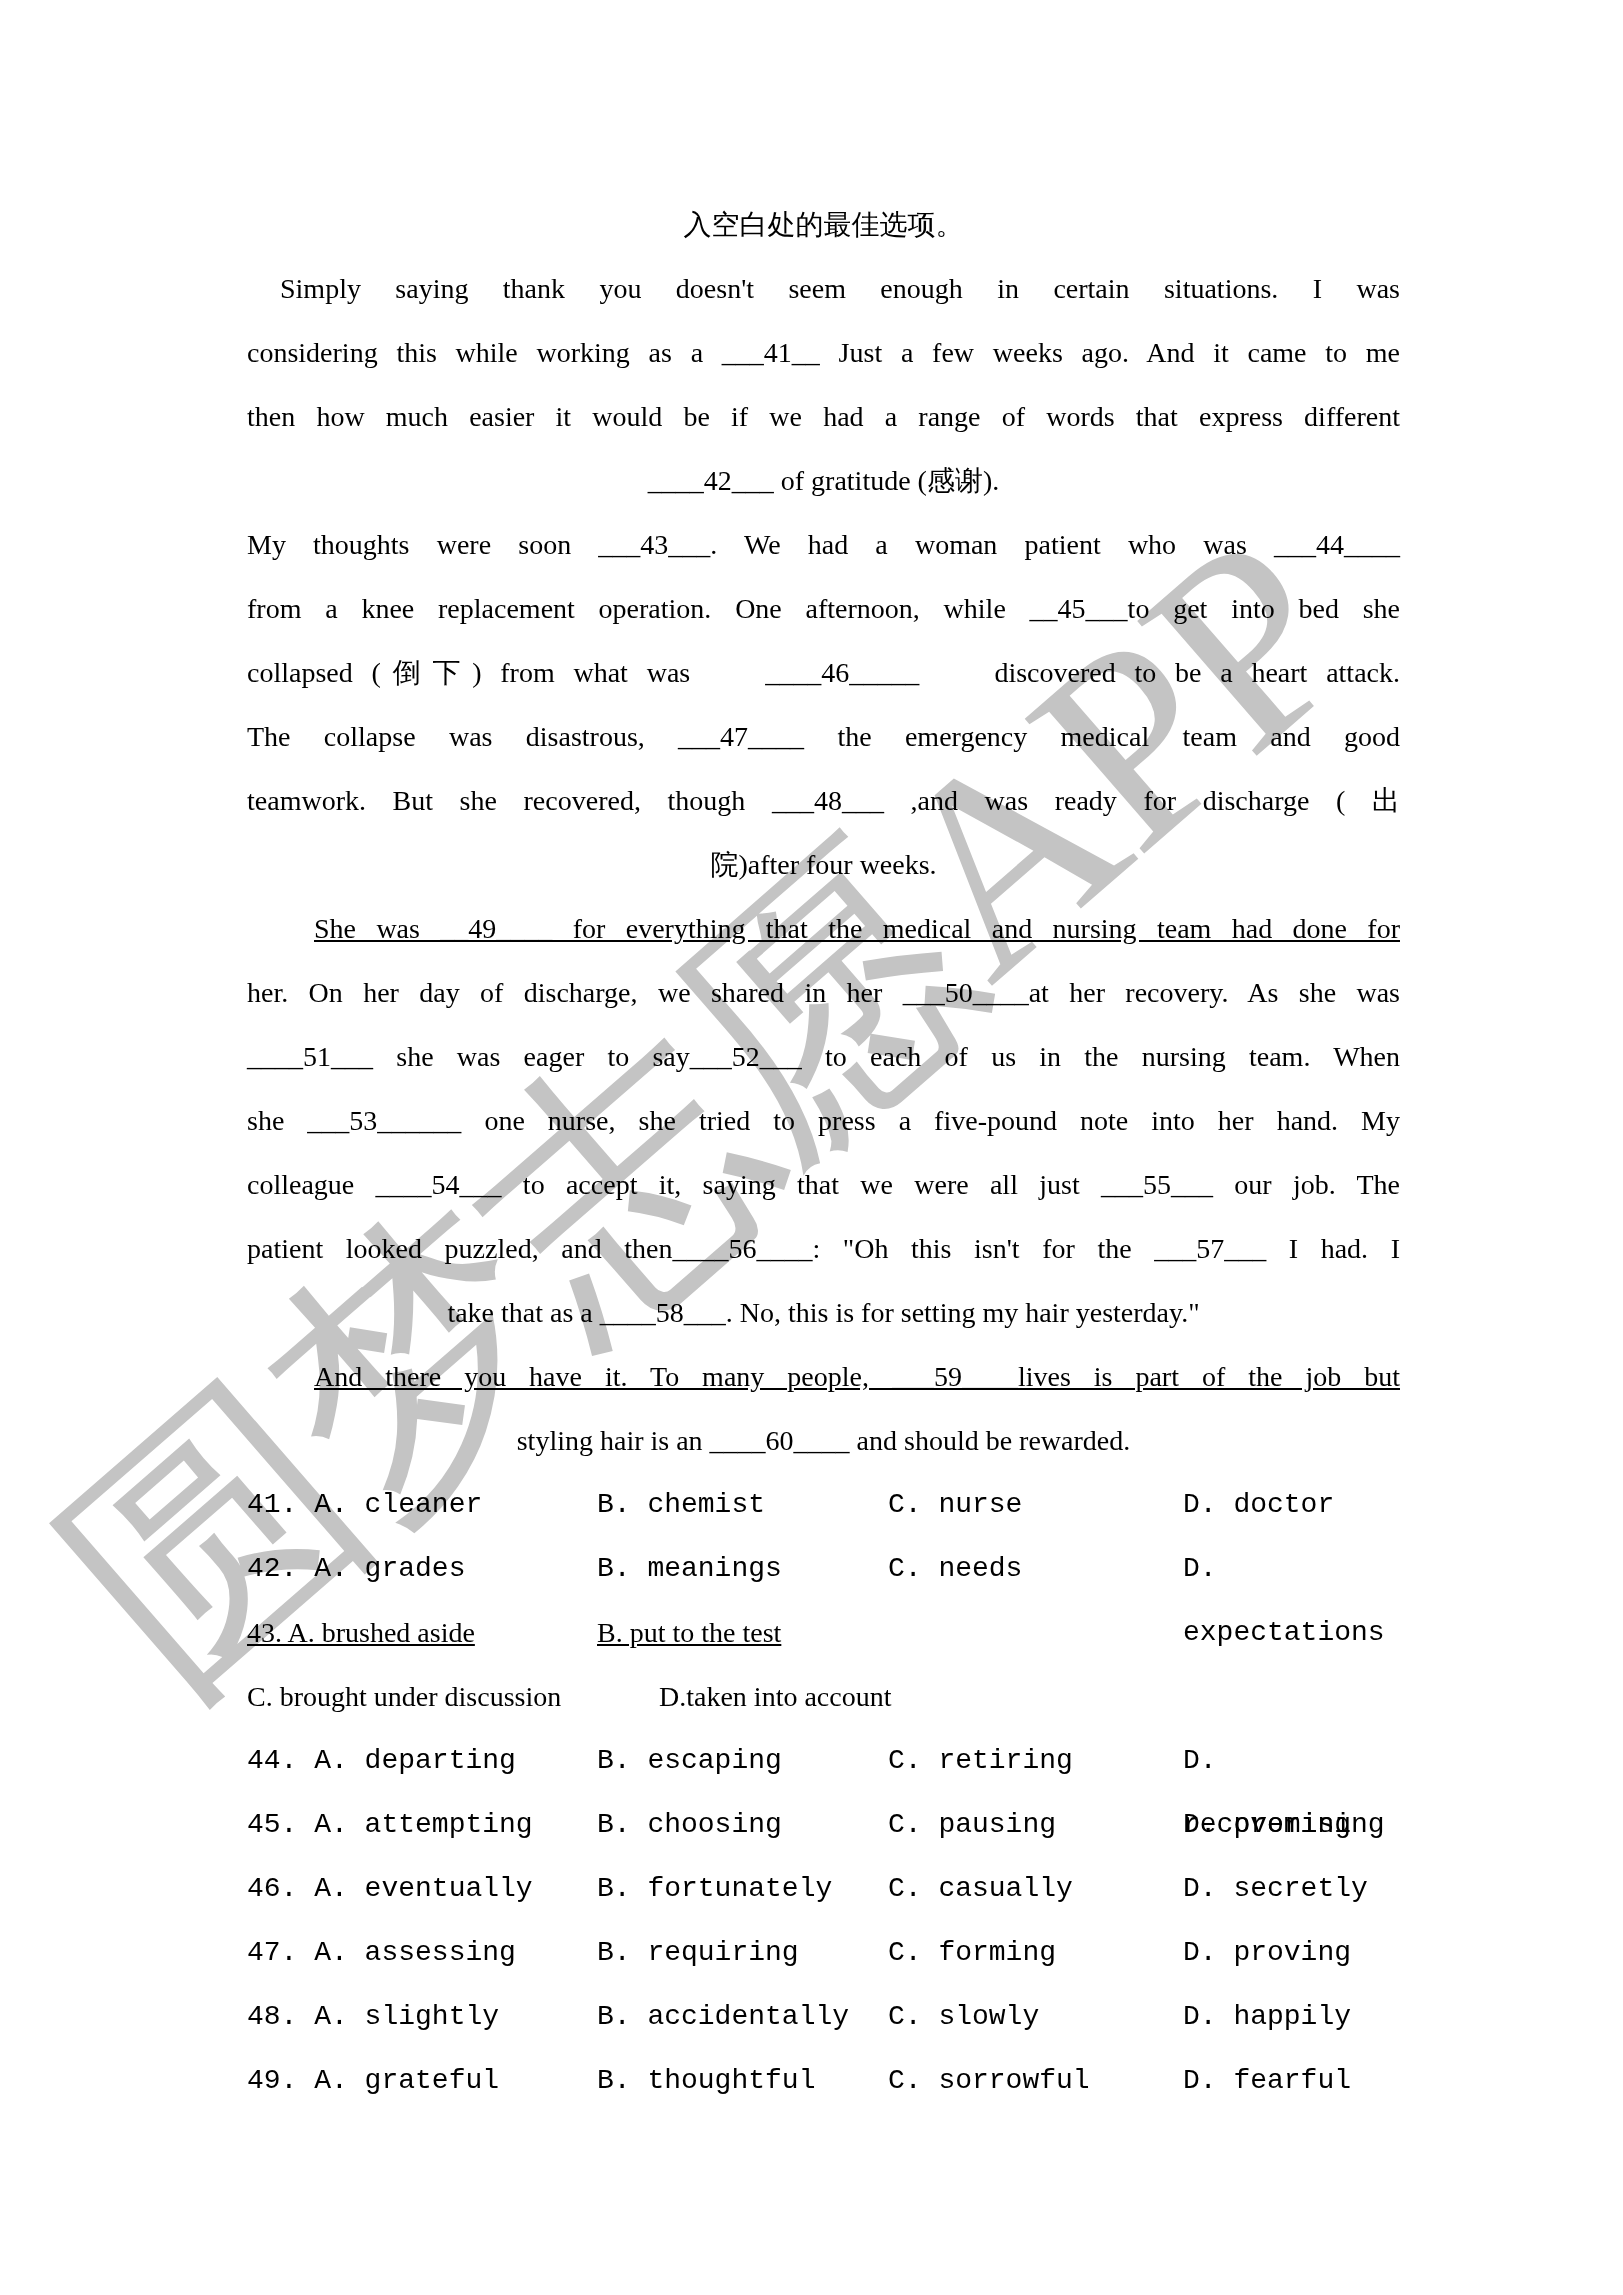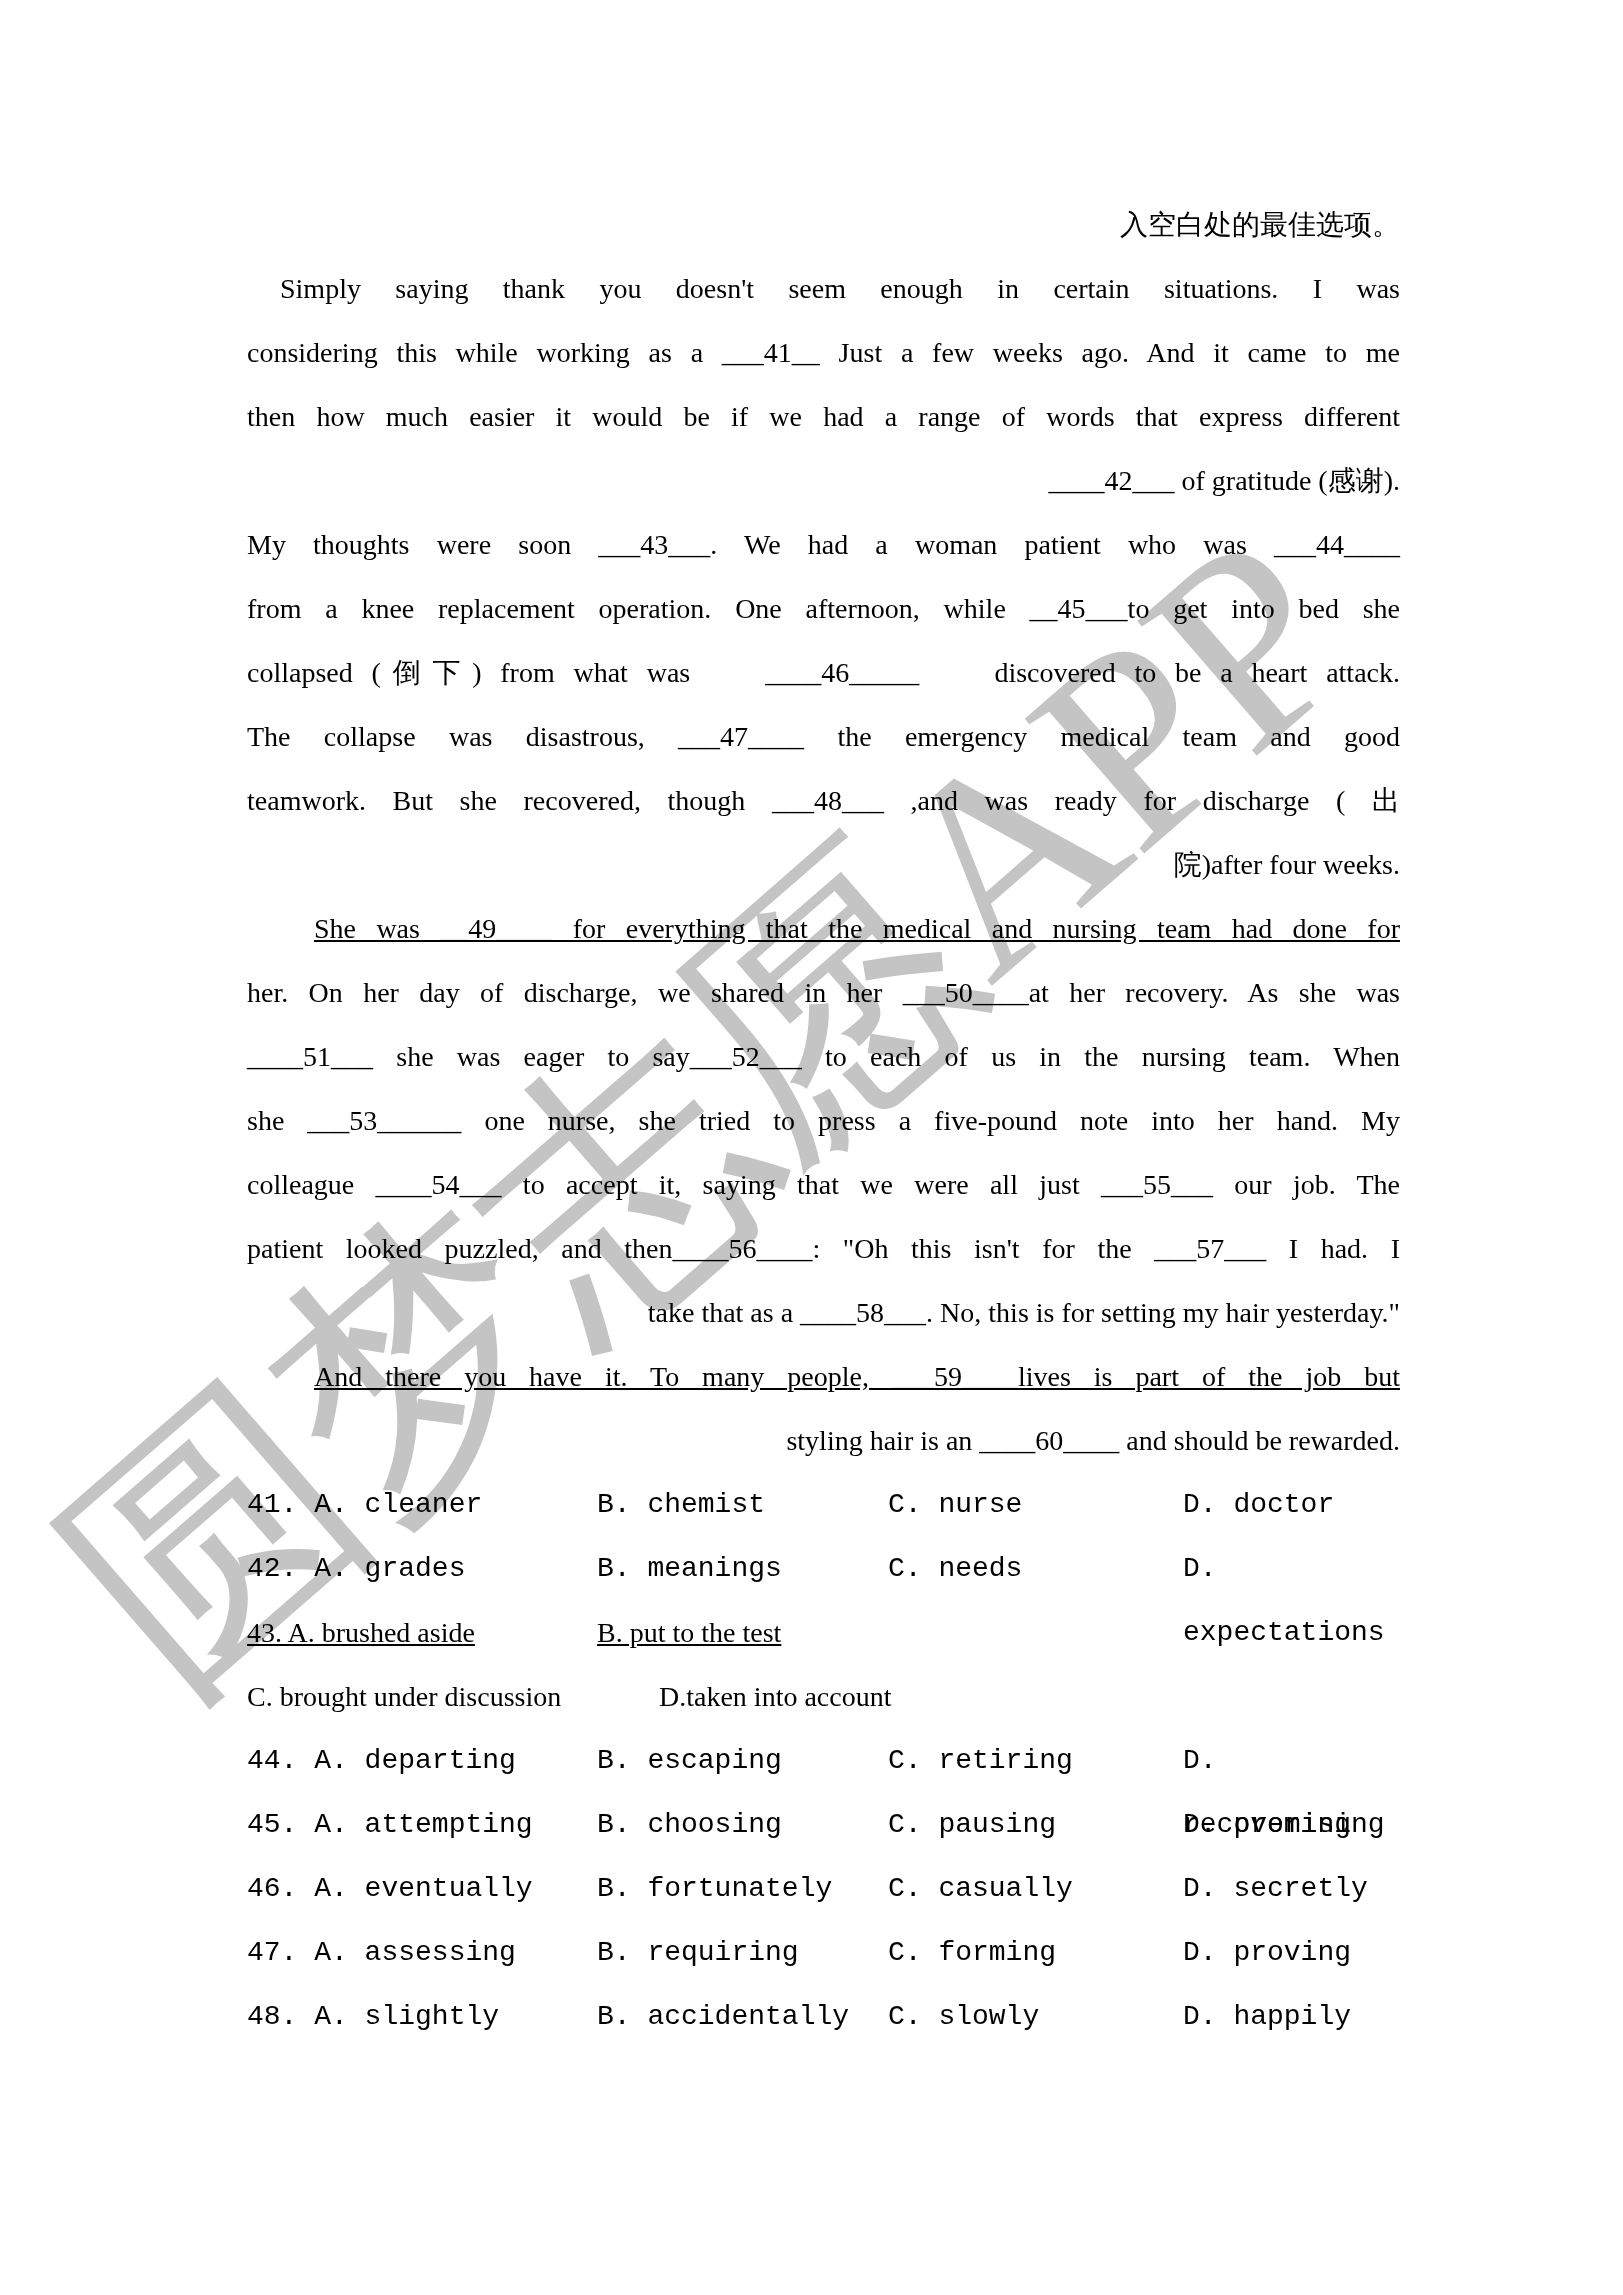--- a/index.html
+++ b/index.html
@@ -30,21 +30,21 @@
     width:1153px;
     z-index:1;
     font-size:28px;
   }
   .line{
     height:64px;
     line-height:64px;
     white-space:normal;
   }
   .j{ text-align:justify; text-align-last:justify; }
-  .plain{ text-align:right; }
+  .plain{ text-align:center; }
   .ind1{ text-indent:33px; }
   .ind2{ text-indent:67px;text-decoration:underline; }
   .optrow4{ display:grid; grid-template-columns:350px 291px 295px 1fr;font-family:Liberation Mono, monospace; }
   .optrow2{ display:grid; grid-template-columns:350px 1fr;text-decoration:underline; }
   .optrow2b{ display:grid; grid-template-columns:412px 1fr; }
   .cell{ display:block; }
 </style>
 </head>
 <body>
 
@@ -128,16 +128,22 @@
       <span class="cell">D. proving</span>
     </div>
 
     <div class="line optrow4">
       <span class="cell">48. A. slightly</span>
       <span class="cell">B. accidentally</span>
       <span class="cell">C. slowly</span>
       <span class="cell">D. happily</span>
     </div>
 
+    <div class="line optrow4">
+      <span class="cell">49. A. grateful</span>
+      <span class="cell">B. thoughtful</span>
+      <span class="cell">C. sorrowful</span>
+      <span class="cell">D. fearful</span>
+    </div>
 
   </div>
 </div>
 
 
 </body></html>

